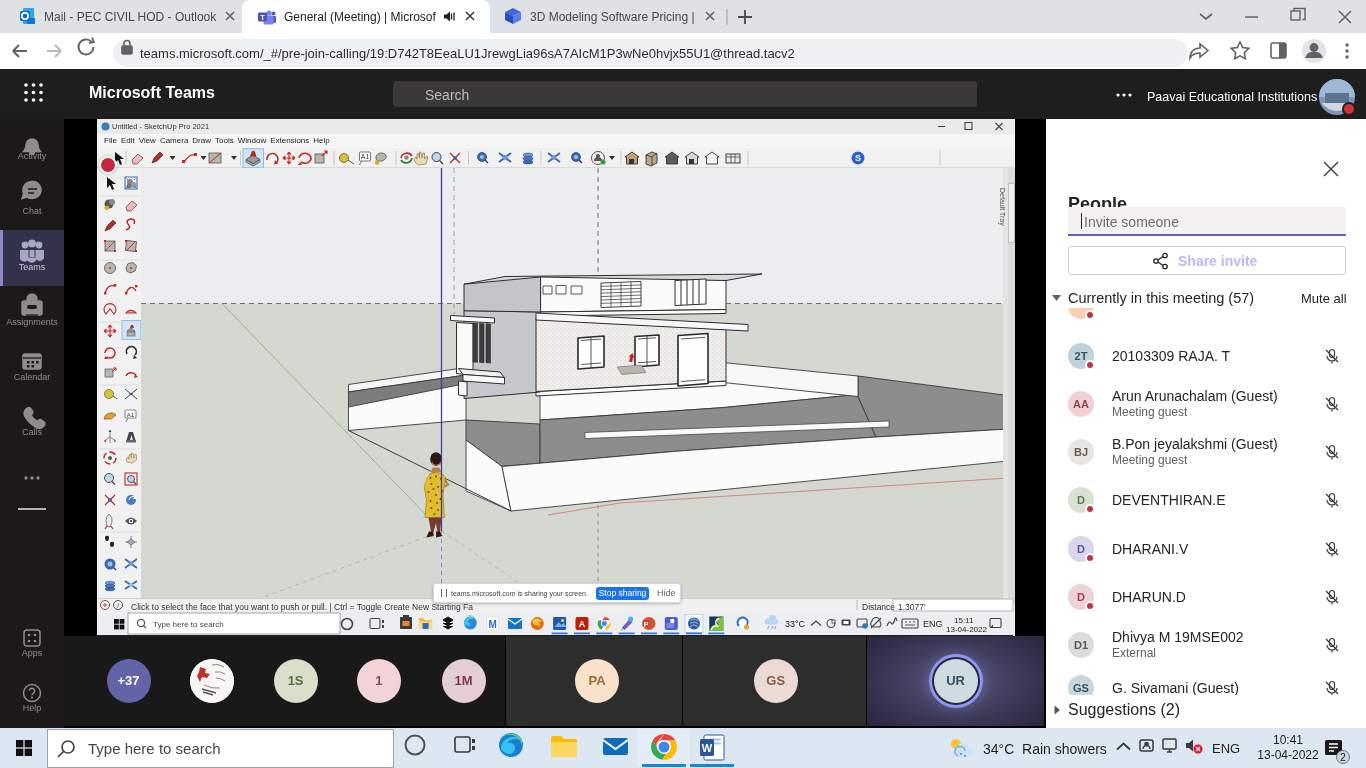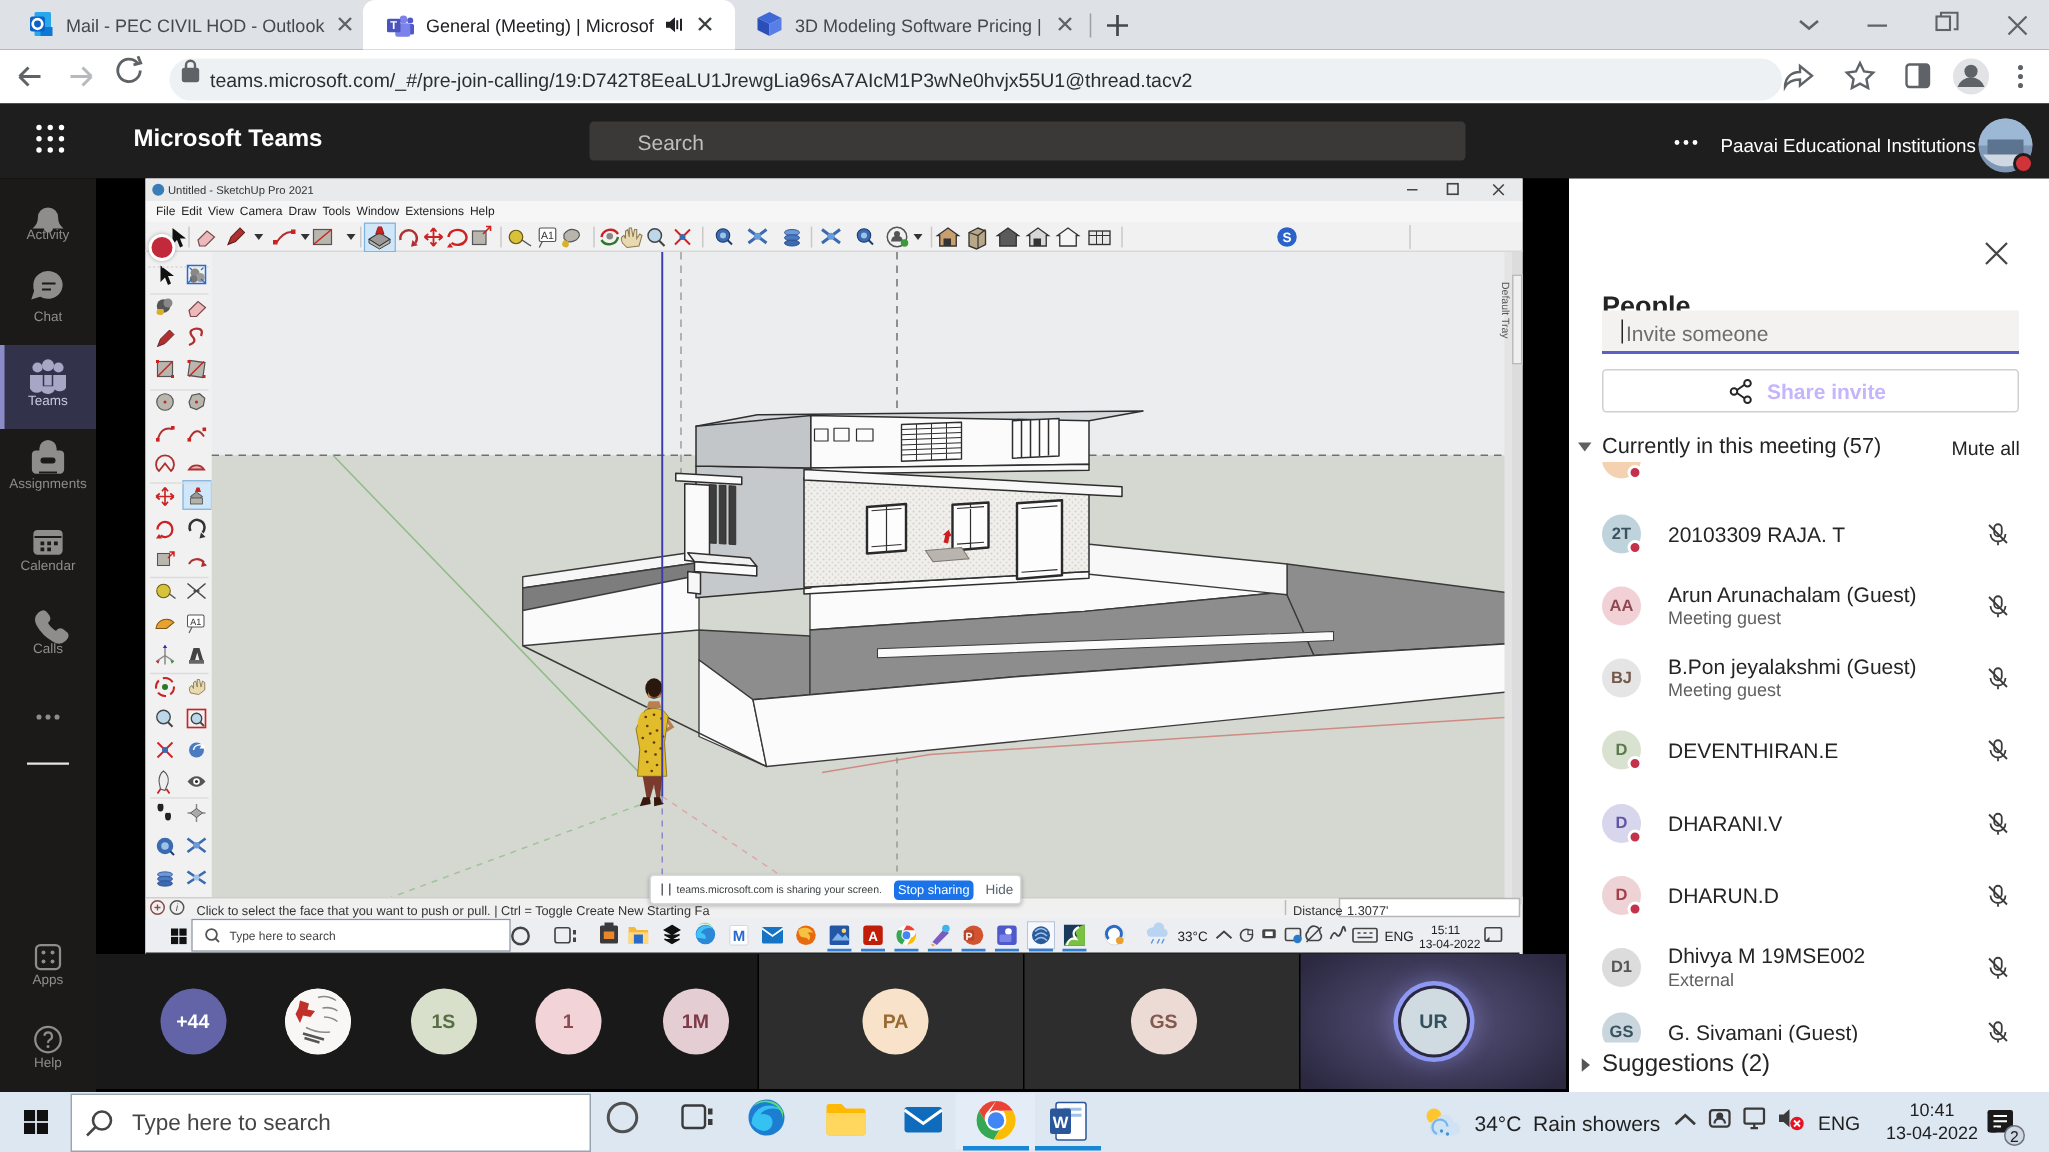--- a/index.html
+++ b/index.html
@@ -846,21 +846,21 @@
 <svg class="abs" style="left:1052px;top:704px" width="10" height="12">
       <path d="M2.5 1.5 l5.5 4.5 -5.5 4.5z" fill="#555"></path>
     </svg>
 <div class="abs" style="left:1068px;top:701px;font-size:16px;color:#242424;">Suggestions (2)</div>
 
 <div class="abs" id="strip">
   <div class="tile" style="left:0;width:440.5px;background:#191919;"></div>
   <div class="tile" style="left:441.5px;width:176px;background:#2d2d2d;"></div>
   <div class="tile" style="left:619px;width:182.5px;background:#2d2d2d;"></div>
   <div class="tile" style="left:802.5px;width:177.5px;background:radial-gradient(ellipse 110px 62px at 89px 45px,#5c577f 0%,#454163 45%,#2b2840 100%);"></div>
-  <div class="bigav" style="left:42.5px;background:#6264a7;color:#fff;">+44</div>
+  <div class="bigav" style="left:42.5px;background:#6264a7;color:#fff;">+37</div>
   <div class="bigav" style="left:125.6px;background:#f6f5f3;color:#777;overflow:hidden;">
     <svg width="44" height="44">
           <circle cx="22" cy="22" r="22" fill="#f8f7f5"></circle>
     <path d="M10 8 l6 2 -1 4 5 1 -3 4 -5-1 -2 5 -3-6 2-4z" fill="#c03028"></path>
     <path d="M22 6 q6-2 12 2 M25 13 q6-1 10 2 M26 19 q5 0 9 3 M14 26 q8 4 16 3" stroke="#8a8a8a" stroke-width="1" fill="none"></path>
     <path d="M12 30 l14 4 M13 33 l10 3" stroke="#555" stroke-width="1.6"></path>
         </svg>
   </div>
   <div class="bigav" style="left:209.6px;background:#d8e0cc;color:#5a6e46;">1S</div>
   <div class="bigav" style="left:292.8px;background:#f1d3d8;color:#8e4a52;">1</div>

